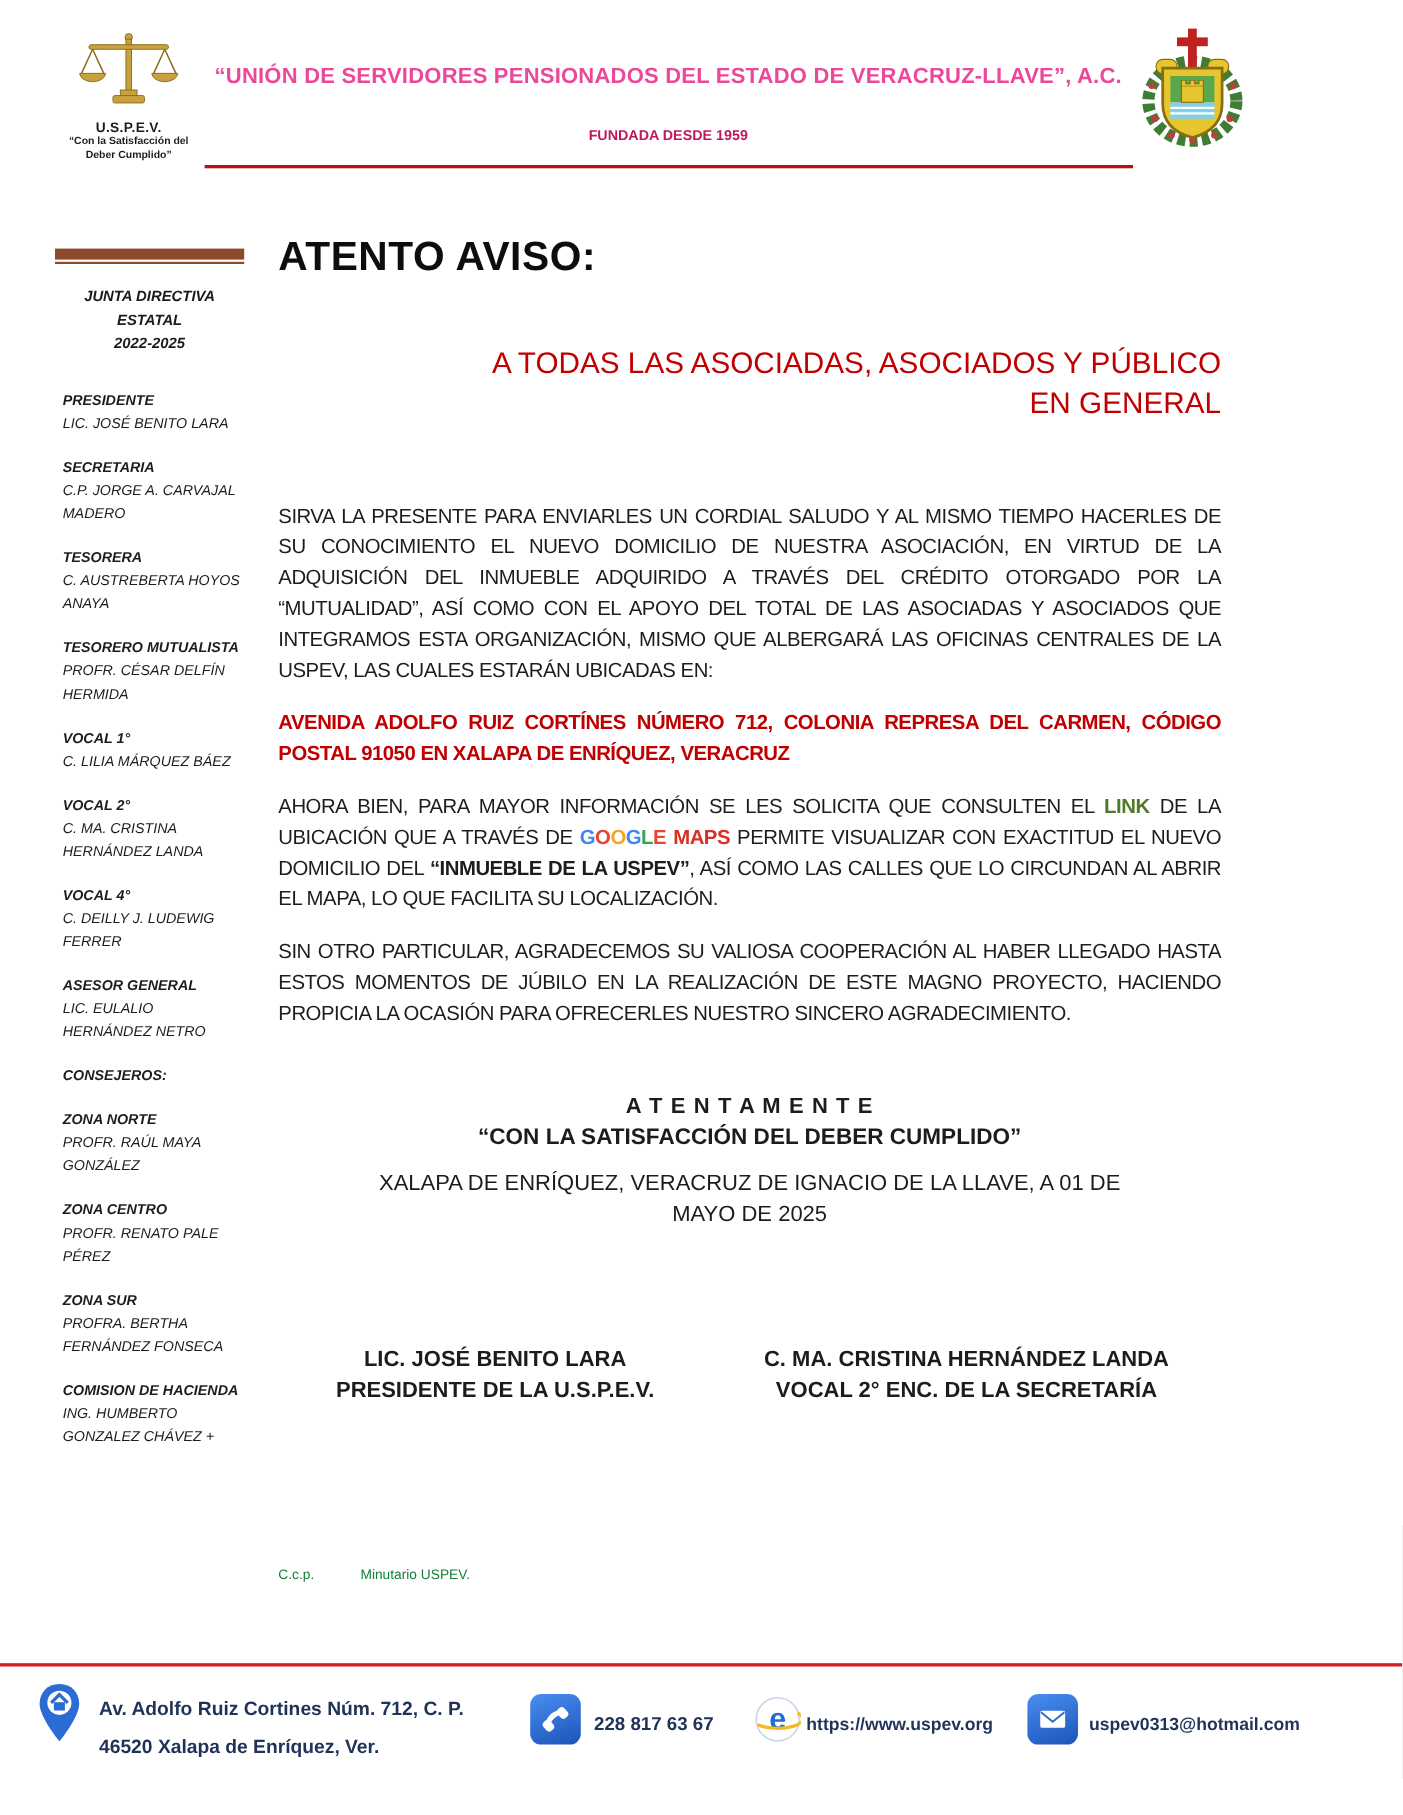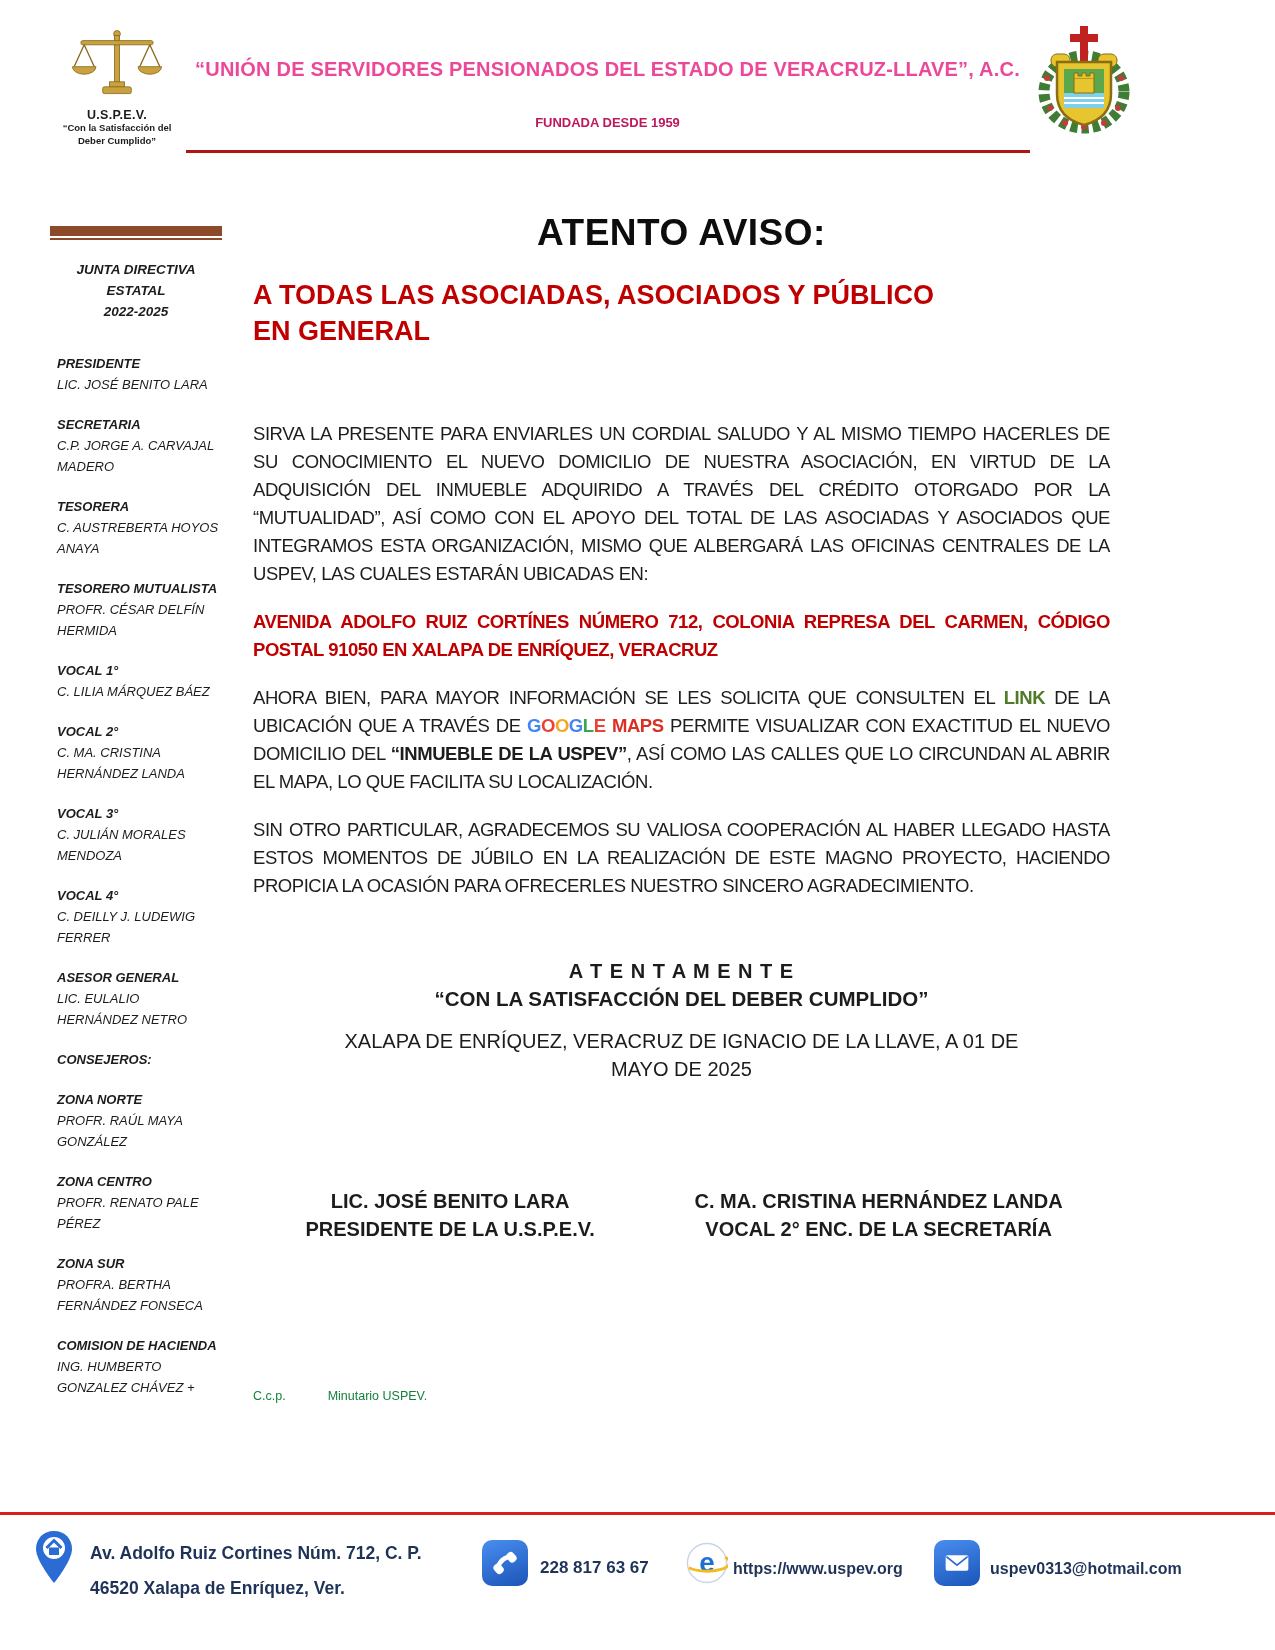--- a/index.html
+++ b/index.html
@@ -22,22 +22,22 @@
   .sb-bar{height:10px;background:#8c4a2b;}
   .sb-bar-line{height:2px;background:#8c4a2b;margin-top:2px;}
   .sb-title{margin-top:20px;text-align:center;font-weight:700;font-style:italic;
     font-size:13.5px;line-height:1.55;white-space:pre-line;}
   .sb-entries{margin-top:30px;padding-left:7px;}
   .sb-entry{margin-bottom:19px;}
   .sb-role{font-weight:700;font-style:italic;font-size:13px;line-height:21px;}
   .sb-name{font-style:italic;font-size:13px;line-height:21px;}
   
   .main{position:absolute;left:253px;top:212px;width:857px;}
-  .doc-title{text-align:center;font-size:37px;font-weight:700;letter-spacing:.5px;color:#0d0d0d;}
-  .doc-subtitle{margin-top:23px;text-align:left;font-size:27px;font-weight:700;
+  .doc-title{font-size:37px;font-weight:700;letter-spacing:.5px;color:#0d0d0d;}
+  .doc-subtitle{margin-top:58px;text-align:right;font-size:27px;font-weight:400;
     color:#c00000;line-height:1.35;white-space:pre-line;}
   .para{margin-top:20px;font-size:18.5px;line-height:28px;letter-spacing:-0.45px;
     text-align:justify;color:#1d1d1d;}
   .para.first{margin-top:70px;}
   .para.red{color:#c00000;font-weight:700;}
   .atent{margin-top:60px;text-align:center;}
   .atent-1{font-size:20px;font-weight:700;letter-spacing:1px;}
   .atent-2{font-size:20.5px;font-weight:700;margin-top:4px;}
   .atent-3{font-size:20px;margin-top:16px;line-height:28px;white-space:pre-line;}
   .signatures{display:flex;margin-top:104px;}
@@ -139,24 +139,20 @@
         </div>
         <div class="sb-entry">
           <div class="sb-role">VOCAL 1°</div>
           <div class="sb-name">C. LILIA MÁRQUEZ BÁEZ</div>
         </div>
         <div class="sb-entry">
           <div class="sb-role">VOCAL 2°</div>
           <div class="sb-name">C. MA. CRISTINA HERNÁNDEZ LANDA</div>
         </div>
         <div class="sb-entry">
-          <div class="sb-role">VOCAL 3°</div>
-          <div class="sb-name">C. JULIÁN MORALES MENDOZA</div>
-        </div>
-        <div class="sb-entry">
           <div class="sb-role">VOCAL 4°</div>
           <div class="sb-name">C. DEILLY J. LUDEWIG FERRER</div>
         </div>
         <div class="sb-entry">
           <div class="sb-role">ASESOR GENERAL</div>
           <div class="sb-name">LIC. EULALIO HERNÁNDEZ NETRO</div>
         </div>
         <div class="sb-entry">
           <div class="sb-role">CONSEJEROS:</div>
         </div>

